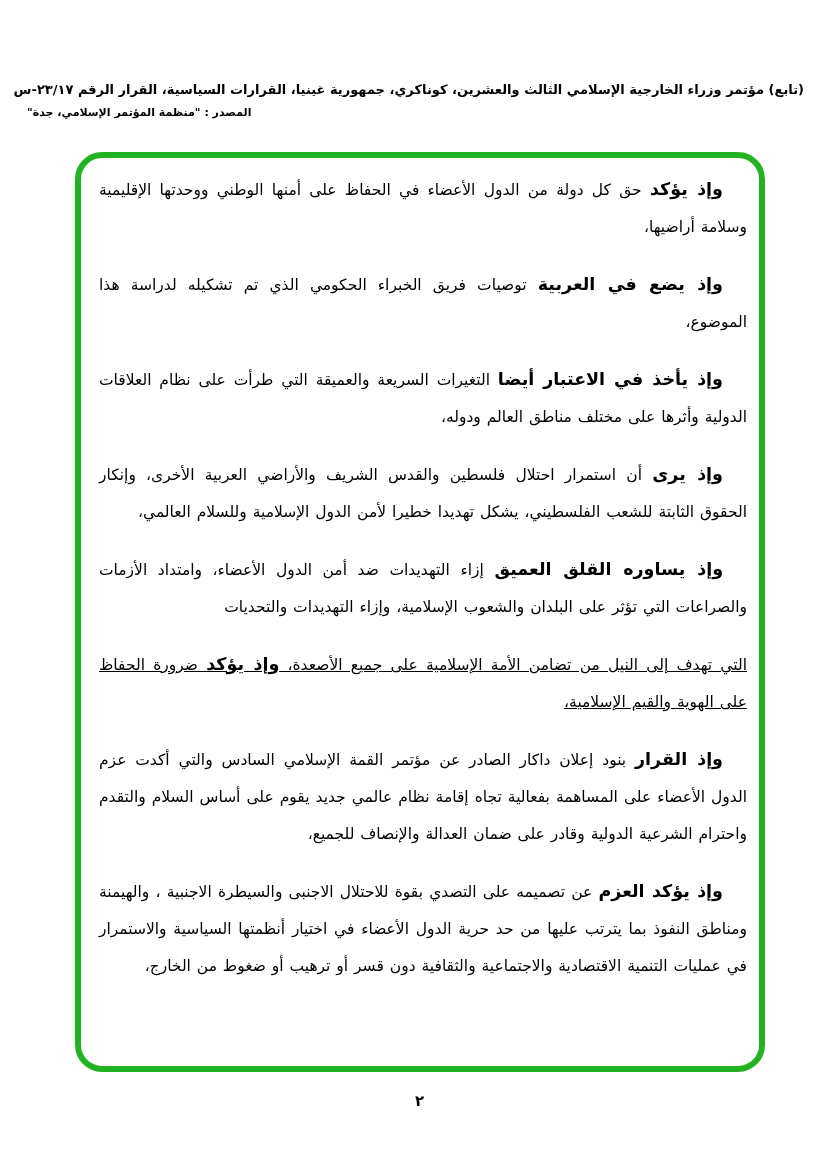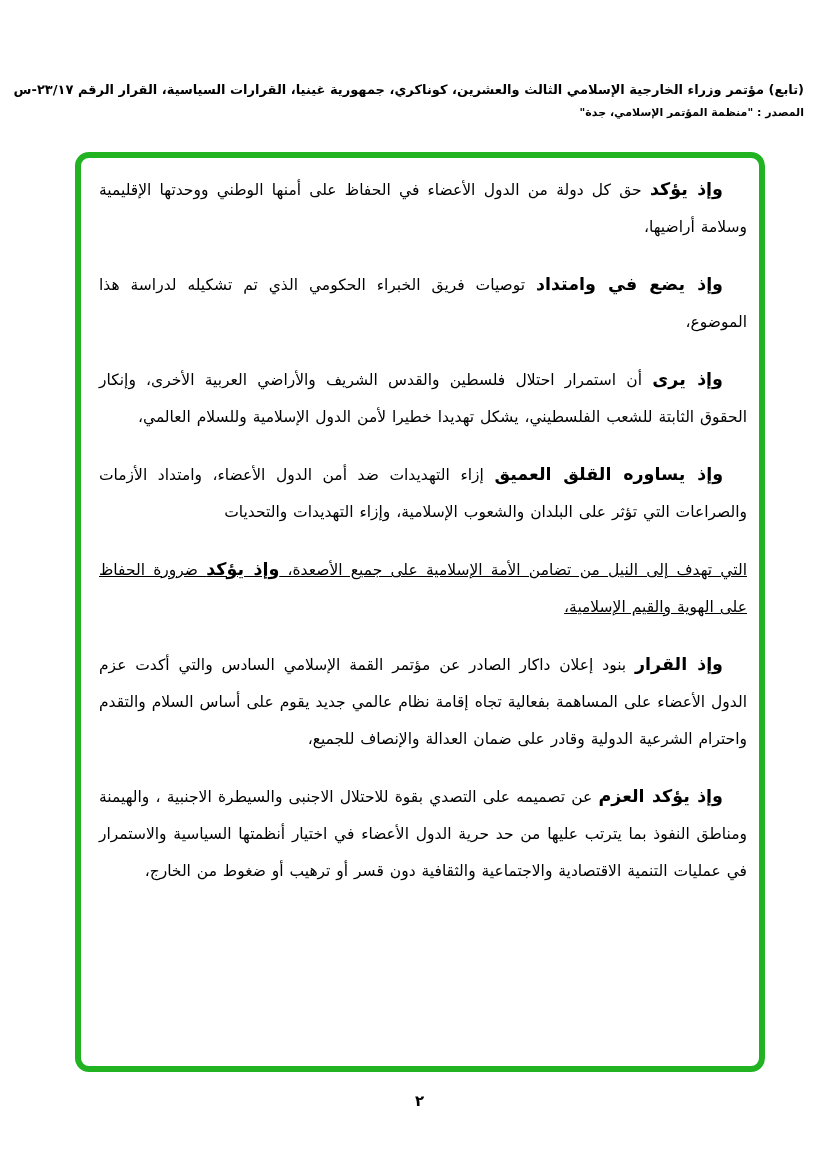--- a/index.html
+++ b/index.html
@@ -6,22 +6,22 @@
   body {
     width: 839px; height: 1175px;
     background: #ffffff;
     position: relative;
     font-family: "DejaVu Sans", sans-serif;
     color: #000;
     overflow: hidden;
   }
   .header {
     position: absolute;
-    top: 82px; left: 35px; right: 35px;
-    text-align: right;
+    top: 82px; left: 27px; right: 35px;
+    text-align: left;
     direction: rtl;
   }
   .header-title {
     font-size: 13px;
     font-weight: bold;
     white-space: nowrap;
     letter-spacing: 0px;
   }
   .header-source {
     font-size: 11px;
@@ -62,23 +62,24 @@
   }
 </style>
 </head>
 <body style="background: rgb(255, 255, 255); color: rgb(0, 0, 0);">
 
 <div class="header">
   <div class="header-title">(تابع) مؤتمر وزراء الخارجية الإسلامي الثالث والعشرين، كوناكري، جمهورية غينيا، القرارات السياسية، القرار الرقم ٢٣/١٧-س</div>
   <div class="header-source">المصدر :  "منظمة المؤتمر الإسلامي، جدة"</div>
 </div>
 
-<div class="greenbox" id="content-box" style="border-color: rgb(34, 179, 34);">
+<div class="greenbox" id="content-box" style="border-color: rgb(34, 179, 34); border-radius: 27px;">
     <p class="para"><span class="lead">وإذ يؤكد</span><span class="body"> حق كل دولة من الدول الأعضاء في الحفاظ على أمنها الوطني ووحدتها الإقليمية وسلامة أراضيها،</span></p>
-    <p class="para"><span class="lead">وإذ يضع في وامتداد</span><span class="body"> توصيات فريق الخبراء الحكومي الذي تم تشكيله لدراسة هذا الموضوع،</span></p>
+    <p class="para"><span class="lead">وإذ يضع في العربية</span><span class="body"> توصيات فريق الخبراء الحكومي الذي تم تشكيله لدراسة هذا الموضوع،</span></p>
+    <p class="para"><span class="lead">وإذ يأخذ في الاعتبار أيضا</span><span class="body"> التغيرات السريعة والعميقة التي طرأت على نظام العلاقات الدولية وأثرها على مختلف مناطق العالم ودوله،</span></p>
     <p class="para"><span class="lead">وإذ يرى</span><span class="body"> أن استمرار احتلال فلسطين والقدس الشريف والأراضي العربية الأخرى، وإنكار الحقوق الثابتة للشعب الفلسطيني، يشكل تهديدا خطيرا لأمن الدول الإسلامية وللسلام العالمي،</span></p>
     <p class="para"><span class="lead">وإذ يساوره القلق العميق</span><span class="body"> إزاء التهديدات ضد أمن الدول الأعضاء، وامتداد الأزمات والصراعات التي تؤثر على البلدان والشعوب الإسلامية، وإزاء التهديدات والتحديات</span></p>
     <p class="para no-indent"><span class="body">التي تهدف إلى النيل من تضامن الأمة الإسلامية على جميع الأصعدة، </span><span class="lead">وإذ يؤكد</span><span class="body"> ضرورة الحفاظ على الهوية والقيم الإسلامية،</span></p>
     <p class="para"><span class="lead">وإذ القرار</span><span class="body"> بنود إعلان داكار الصادر عن مؤتمر القمة الإسلامي السادس والتي أكدت عزم الدول الأعضاء على المساهمة بفعالية تجاه إقامة نظام عالمي جديد يقوم على أساس السلام والتقدم واحترام الشرعية الدولية وقادر على ضمان العدالة والإنصاف للجميع،</span></p>
     <p class="para"><span class="lead">وإذ يؤكد العزم</span><span class="body"> عن تصميمه على التصدي بقوة للاحتلال الاجنبى والسيطرة الاجنبية ، والهيمنة ومناطق النفوذ بما يترتب عليها من حد حرية الدول الأعضاء في اختيار أنظمتها السياسية والاستمرار في عمليات التنمية الاقتصادية والاجتماعية والثقافية دون قسر أو ترهيب أو ضغوط من الخارج،</span></p>
   </div>
 
 <div class="pagenum">٢</div>
 
 </body></html>

